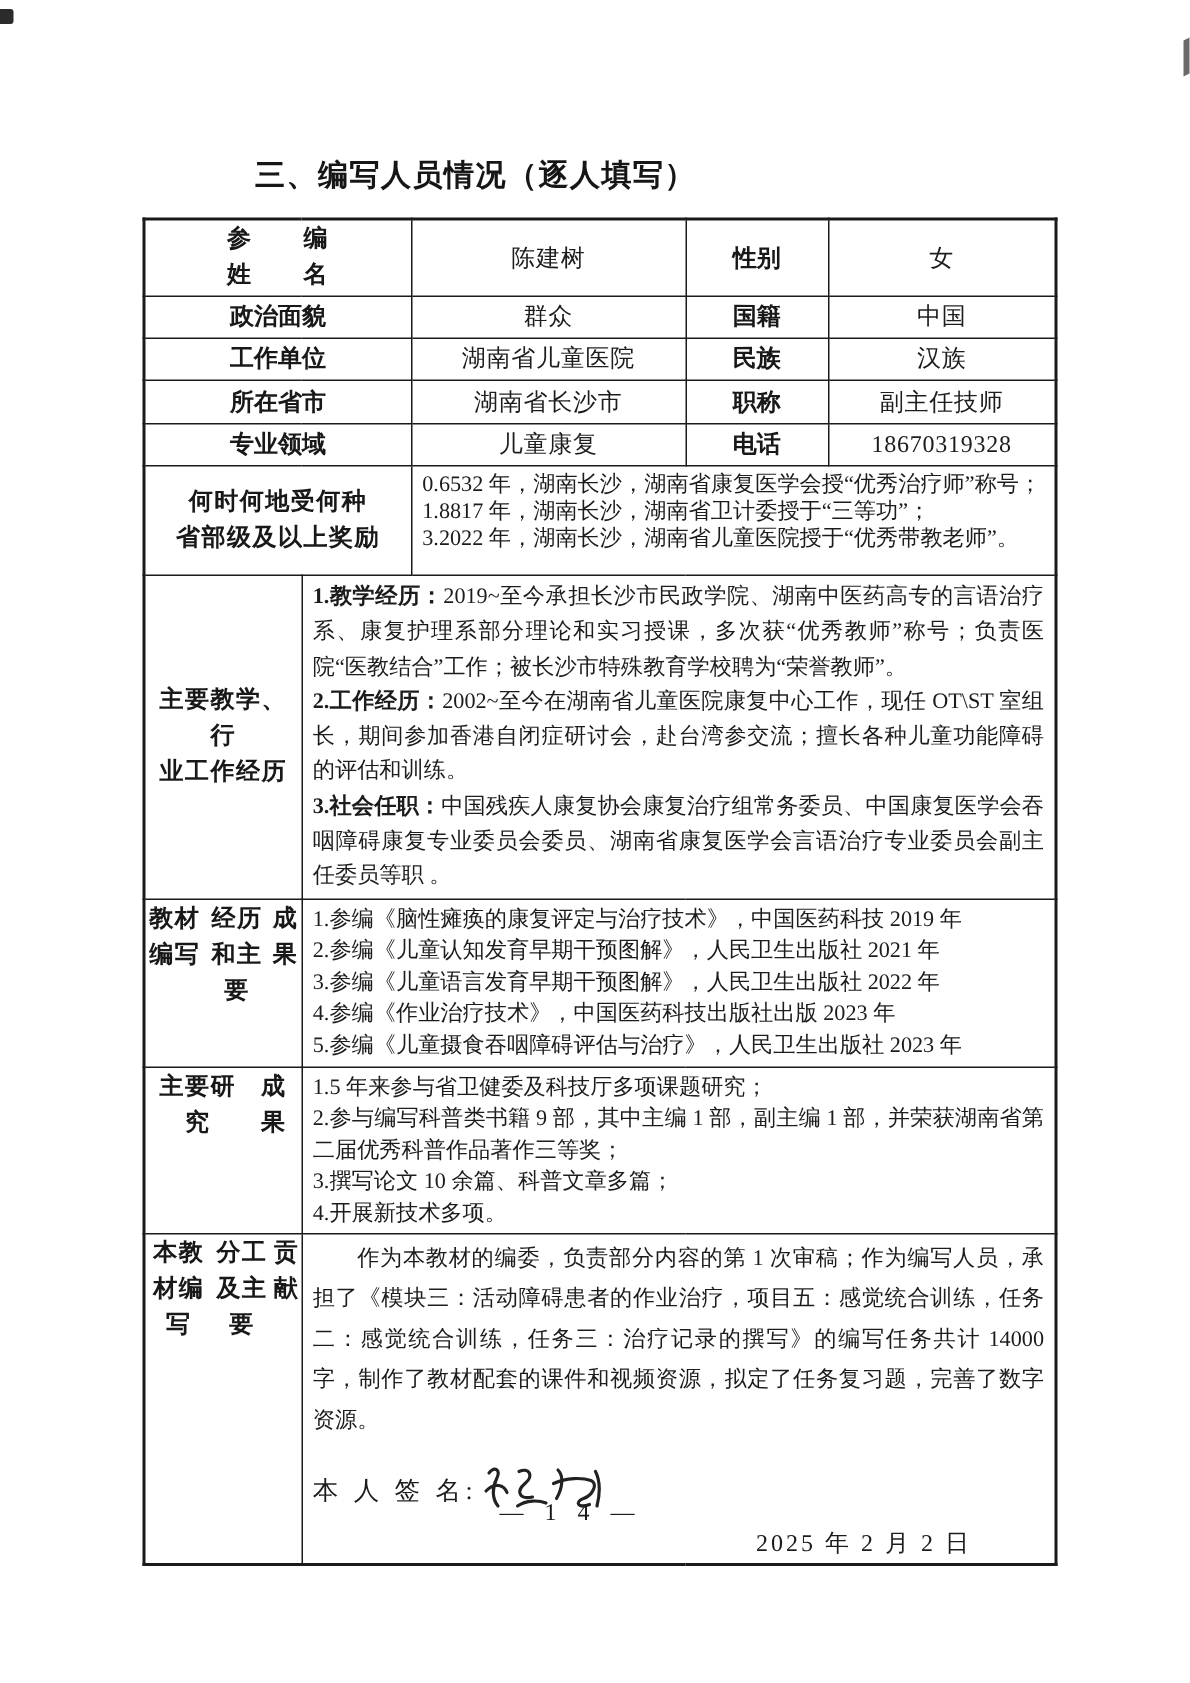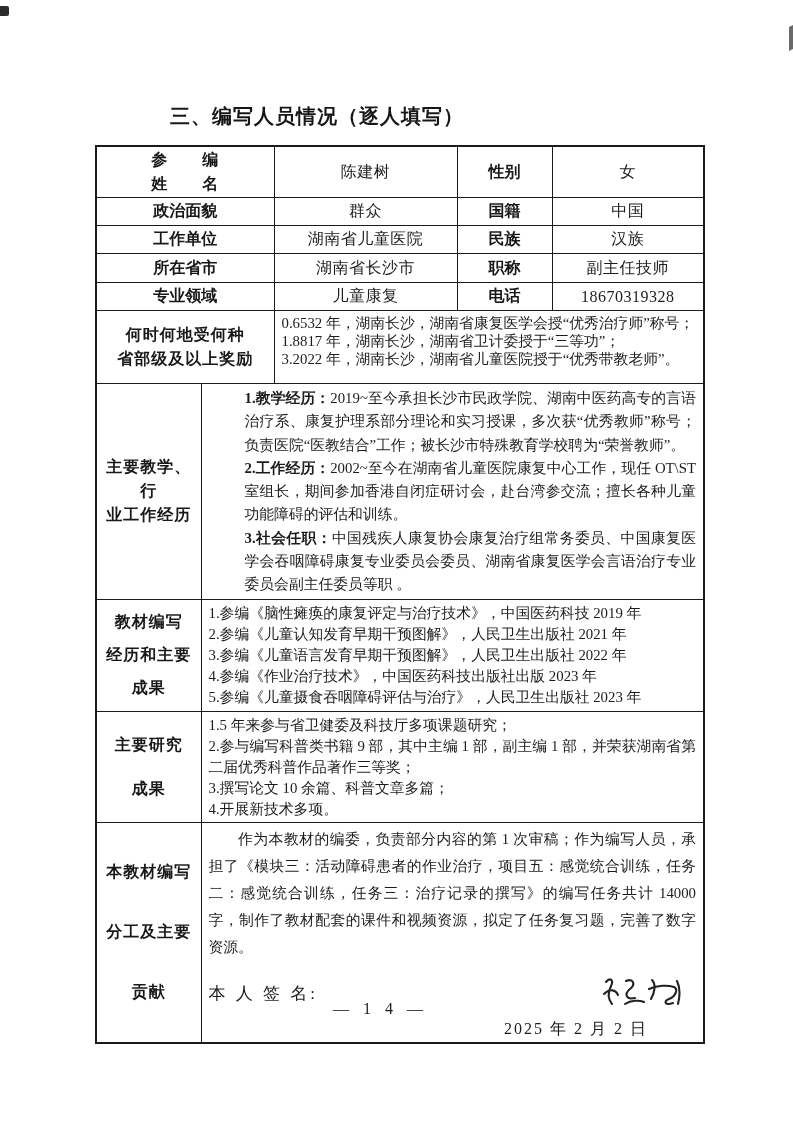--- a/index.html
+++ b/index.html
@@ -39,44 +39,44 @@
     overflow: hidden;
   }
   td.lbl {
     text-align: center; vertical-align: middle;
     font-weight: bold; font-size: 16px; color: #181818;
     padding: 1px;
   }
   td.lbl .lbl-line { line-height: 24px; letter-spacing: 1px; }
   td.lbl.multi { vertical-align: middle; }
   td.lbl.multi .lbl-stack {
-    display: flex; flex-direction: column;
+    display: flex; flex-direction: row;
     justify-content: space-evenly; height: 100%;
   }
   td.val {
     text-align: center; vertical-align: middle;
     font-size: 16px; color: #1d1d1d; padding: 1px 2px;
     letter-spacing: 0.5px;
   }
   td.content {
     vertical-align: top; text-align: justify;
     font-size: 14.8px; color: #1c1c1c;
     padding: 3px 7px 2px 7px;
   }
   .awards-content .cline { line-height: 18.2px; }
-  .teaching-content .cline { line-height: 23.3px; margin-left: 36px; }
+  .teaching-content .cline { line-height: 23.3px; }
   .textbook-content .cline { line-height: 21.2px; }
   .research-content .cline { line-height: 21px; }
   .bold-head { font-weight: bold; }
   .contrib-content { position: relative; }
   .contrib-para {
     line-height: 27px; text-indent: 2em; text-align: justify;
   }
   .sig-line {
-    display: flex; align-items: flex-end; justify-content: space-between;
+    display: flex; align-items: flex-end; justify-content: flex-start;
     margin-top: 12px; padding-right: 14px;
     font-size: 17px; letter-spacing: 3px; font-weight: normal;
   }
   .sig-svg { margin-left: 2px; margin-bottom: -6px; }
   .date-line {
     text-align: right; padding-right: 48px; margin-top: 14px;
     font-size: 16px; letter-spacing: 2px;
   }
   .page-footer {
     position: absolute; left: 4px; top: 1000px; width: 753px;

